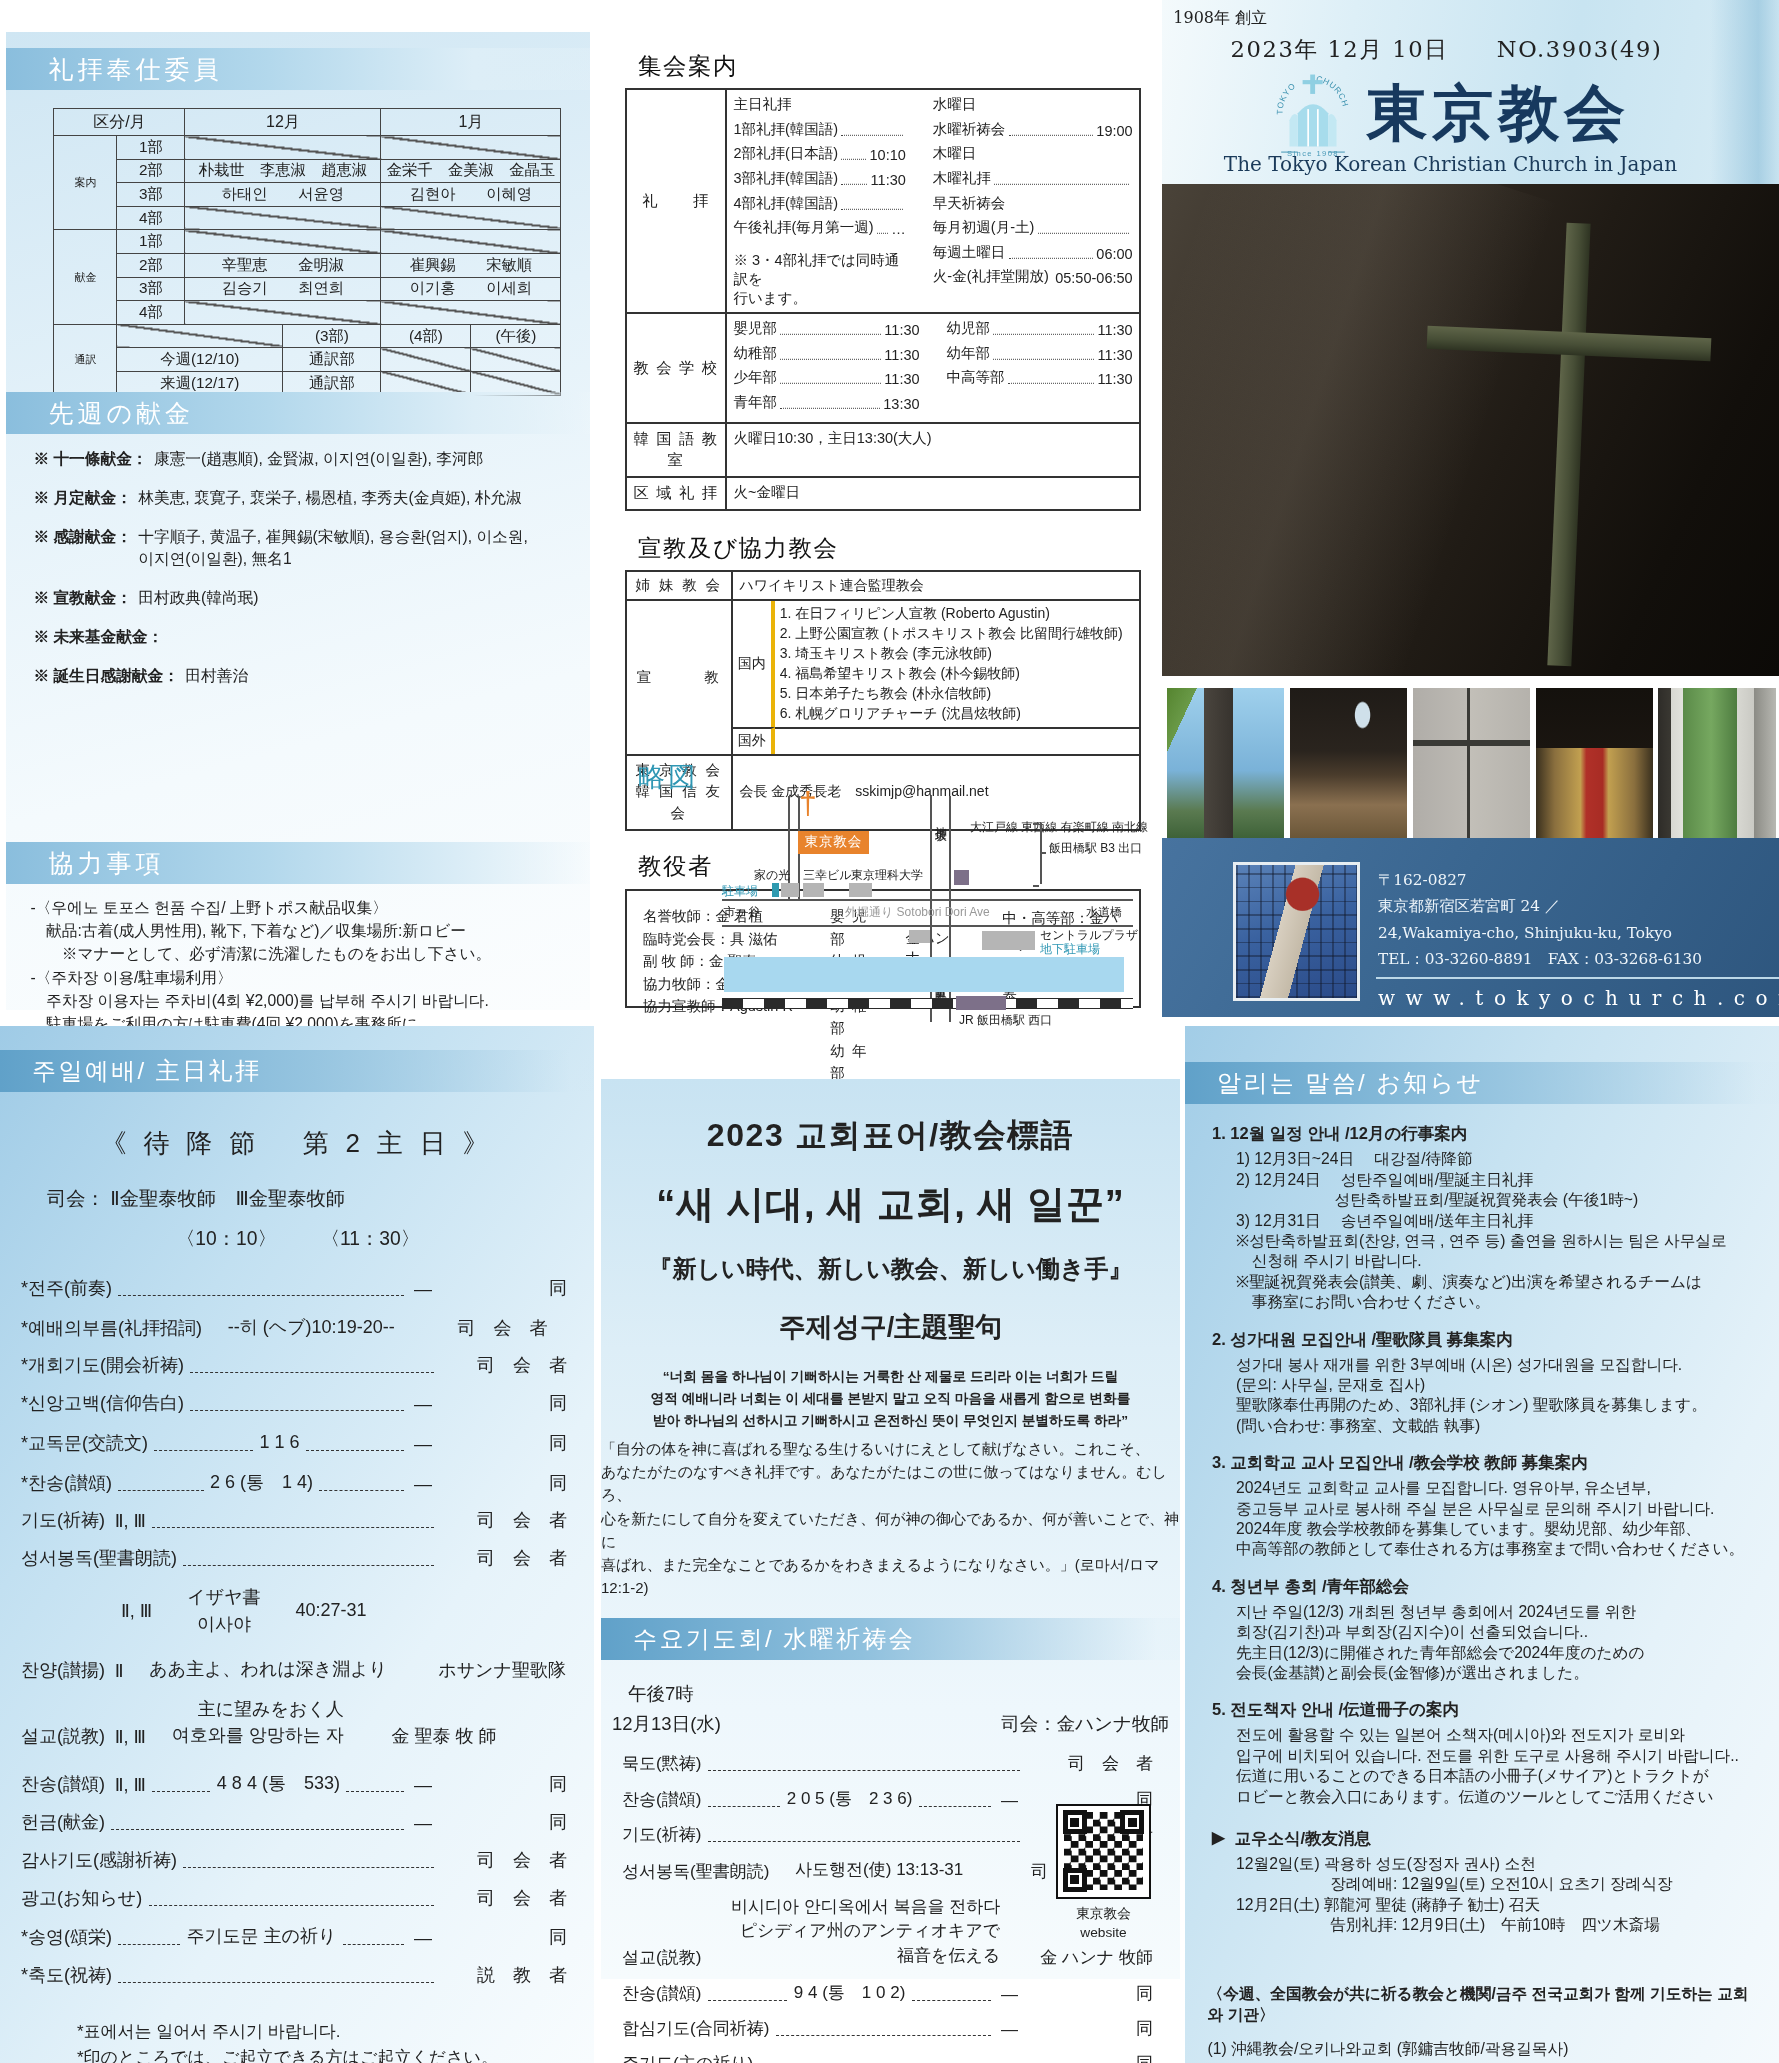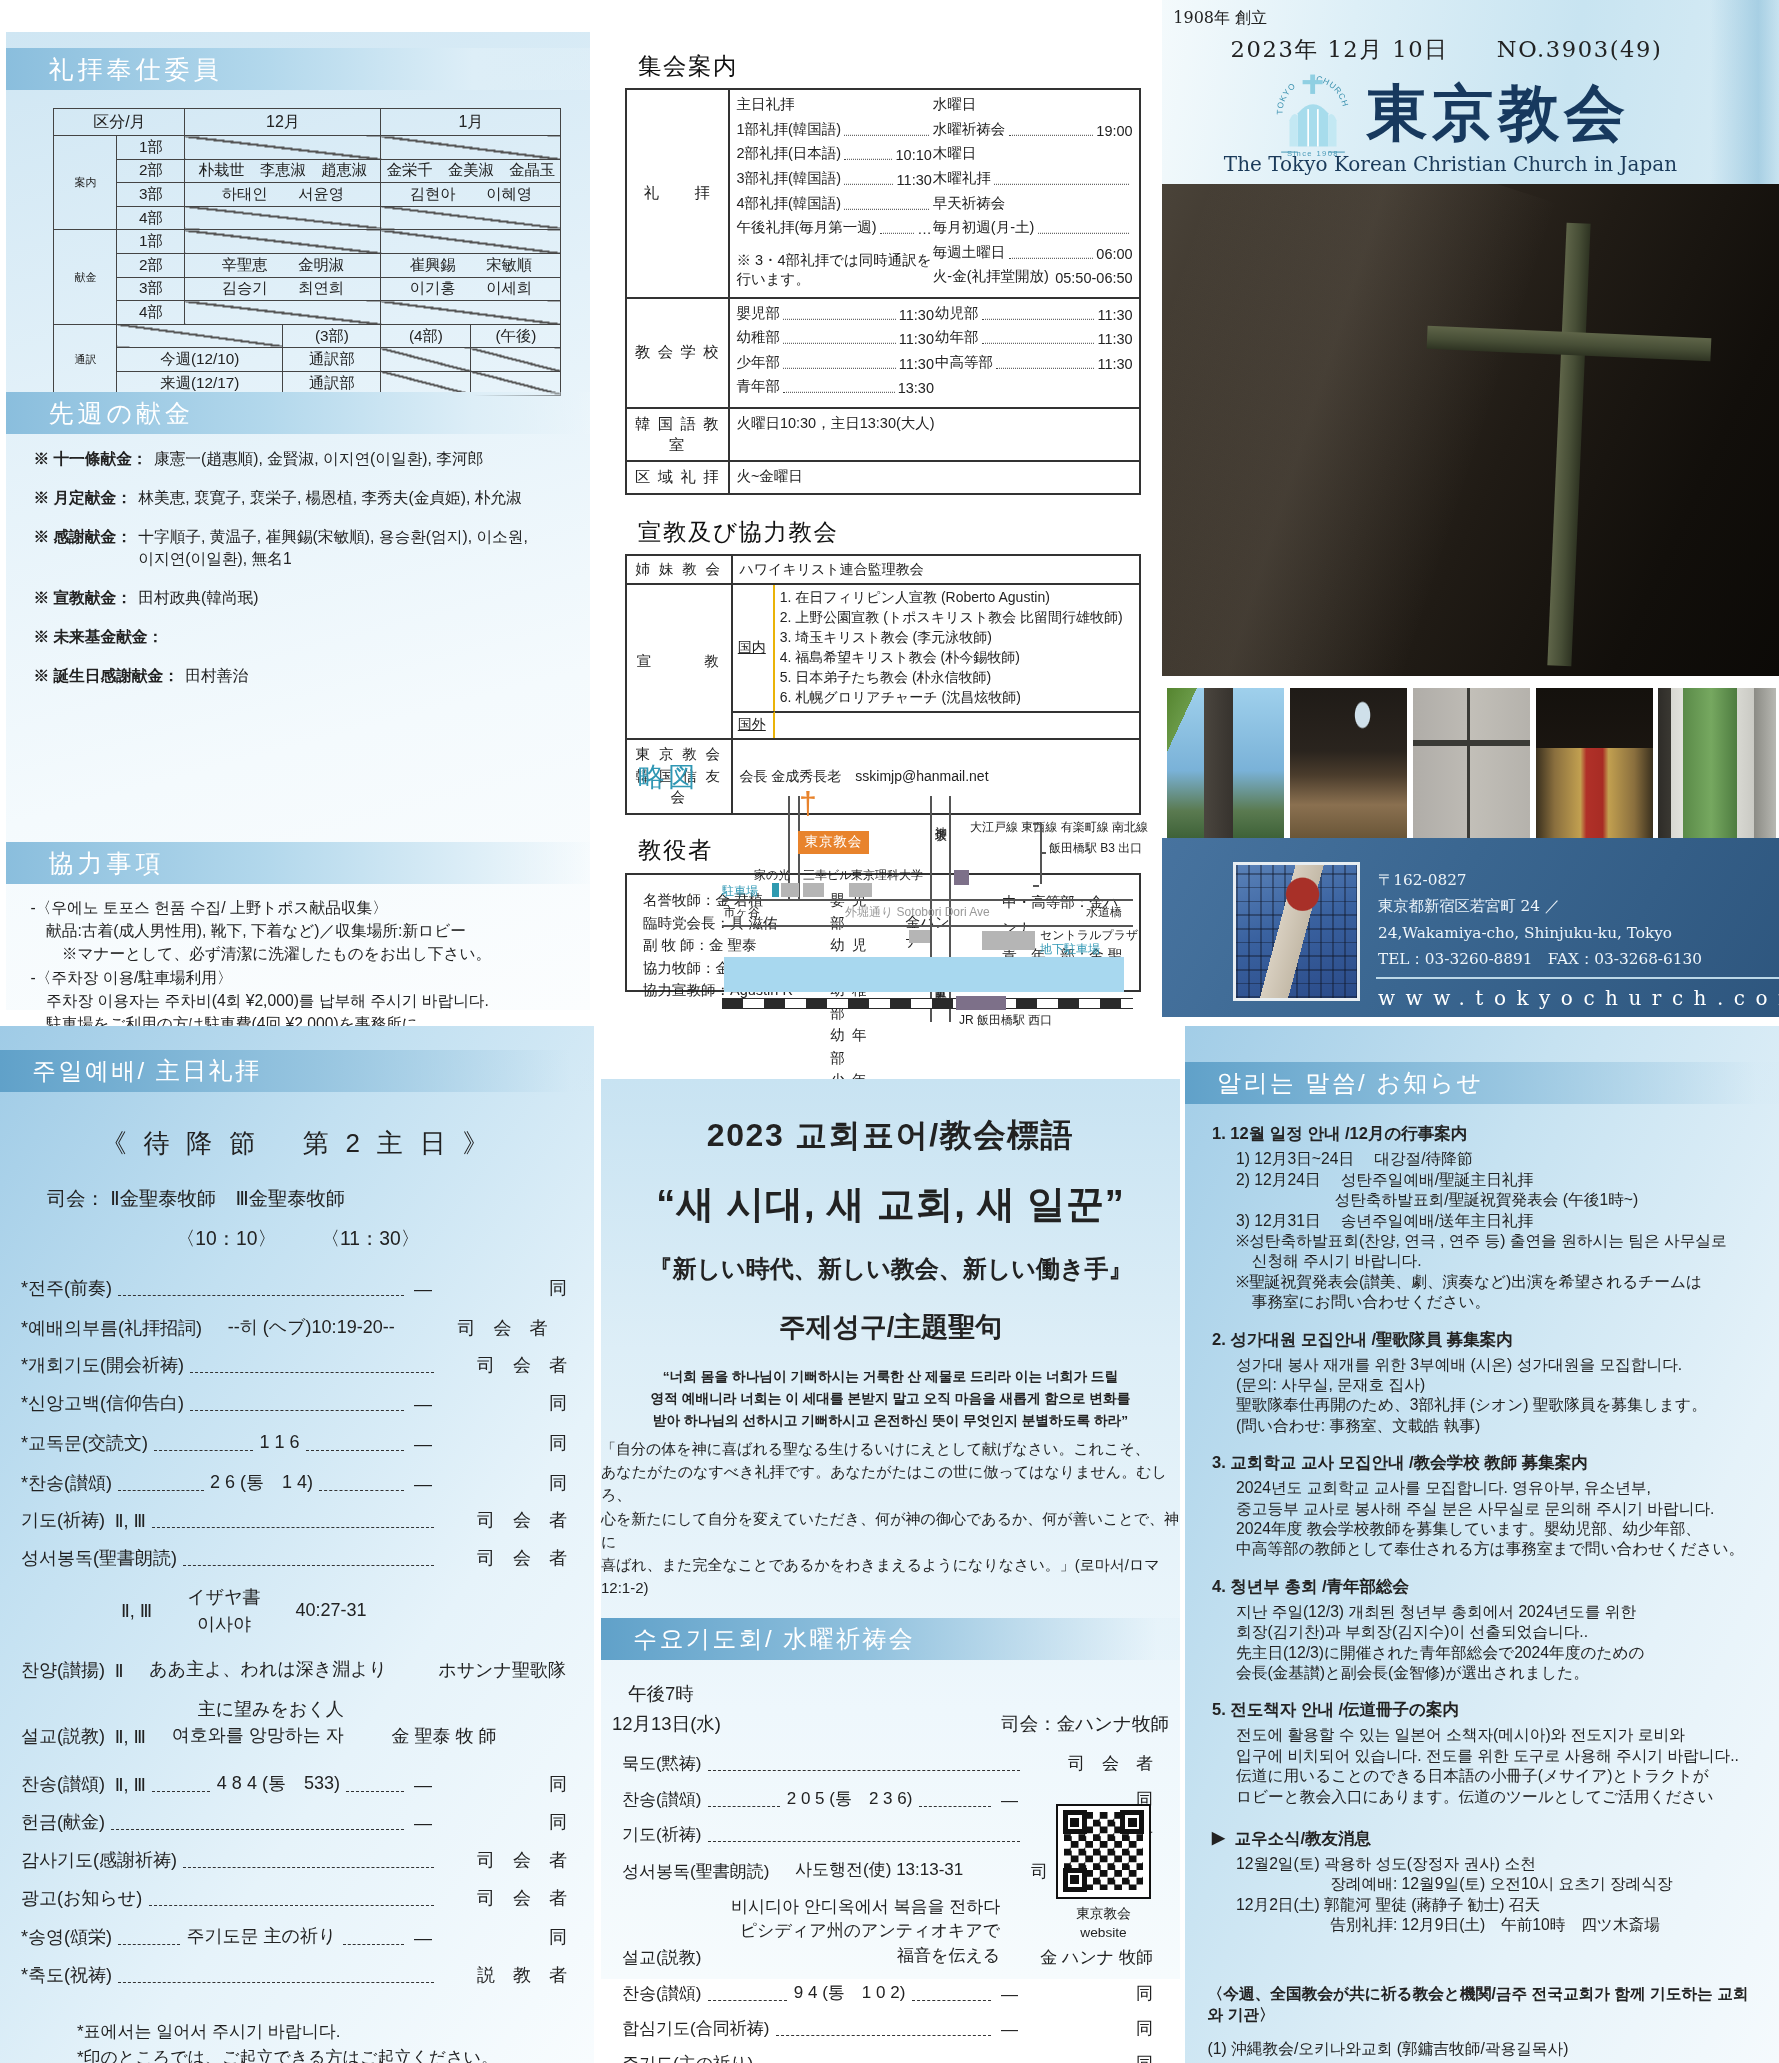--- a/index.html
+++ b/index.html
@@ -22,34 +22,34 @@
   .offer-item { display:flex; margin-bottom:17px; font-size:15.7px; line-height:1.4; }
   .offer-item b { white-space:nowrap; margin-right:6.4px; }
   .coop { font-size:15.7px; line-height:1.48; }
 
   
   #p-tm { left:609px; top:32px; width:550px; height:979px; background:#fff; }
   .tm-title { font-size:23.4px; color:#111; margin:0 0 6.4px 29px; letter-spacing:1.6px; }
   table.sched { border-collapse:collapse; width:516px; margin-left:16px; font-size:14.5px; }
   table.sched td { border:2px solid #333; padding:4.8px 6.4px; vertical-align:top; }
   table.sched td.lab { width:103px; text-align:center; vertical-align:middle; font-size:15.3px; letter-spacing:1.6px; }
-  .two-col { display:flex; gap:1px; }
+  .two-col { display:flex; gap:27px; }
   .sch-col { flex:1; }
   .srow { display:flex; align-items:flex-end; margin-bottom:5.6px; }
   .srow .sname { white-space:nowrap; }
   .sdots { flex:1; border-bottom:1.6px dotted #444; margin:0 3.2px; transform:translateY(-3.2px); min-width:11.3px; }
   .stime { white-space:nowrap; }
   .shead { margin-bottom:5.6px; }
   .snote { margin-top:14px; line-height:1.3; }
   table.mis { border-collapse:collapse; width:516px; margin-left:16px; font-size:14px; }
   table.mis td { border:2px solid #333; padding:4px 6.4px; }
   table.mis td.lab { width:106px; text-align:center; vertical-align:middle; letter-spacing:2.4px; font-size:14.5px; }
   .dom-grid { display:grid; grid-template-columns:42px 1fr; }
   .dom-grid > div { padding:3.2px 4.8px; }
-  .dom-label { border-right:2px solid #eab308; display:flex; align-items:center;text-decoration:underline; }
+  .dom-label { border-right:4px solid #eab308; display:flex; align-items:center; }
   .dom-b { border-top:2px solid #333; }
   .staff-box { border:2px solid #333; width:516px; margin-left:16px; height:119px; display:flex; padding:14.5px 16px; font-size:14.5px; gap:13px; }
   .brace { font-size:105px; font-weight:100; color:#333; transform:scaleX(0.5); line-height:89px; }
   .teal { color:#2f97b4; }
 
   
   #map { position:absolute; left:113px; top:764px; width:411px; height:226px; font-size:12px; }
   .mline { position:absolute; background:#555; }
   .mlabel { position:absolute; white-space:nowrap; }
   .vert { writing-mode:vertical-rl; letter-spacing:1.6px; }

